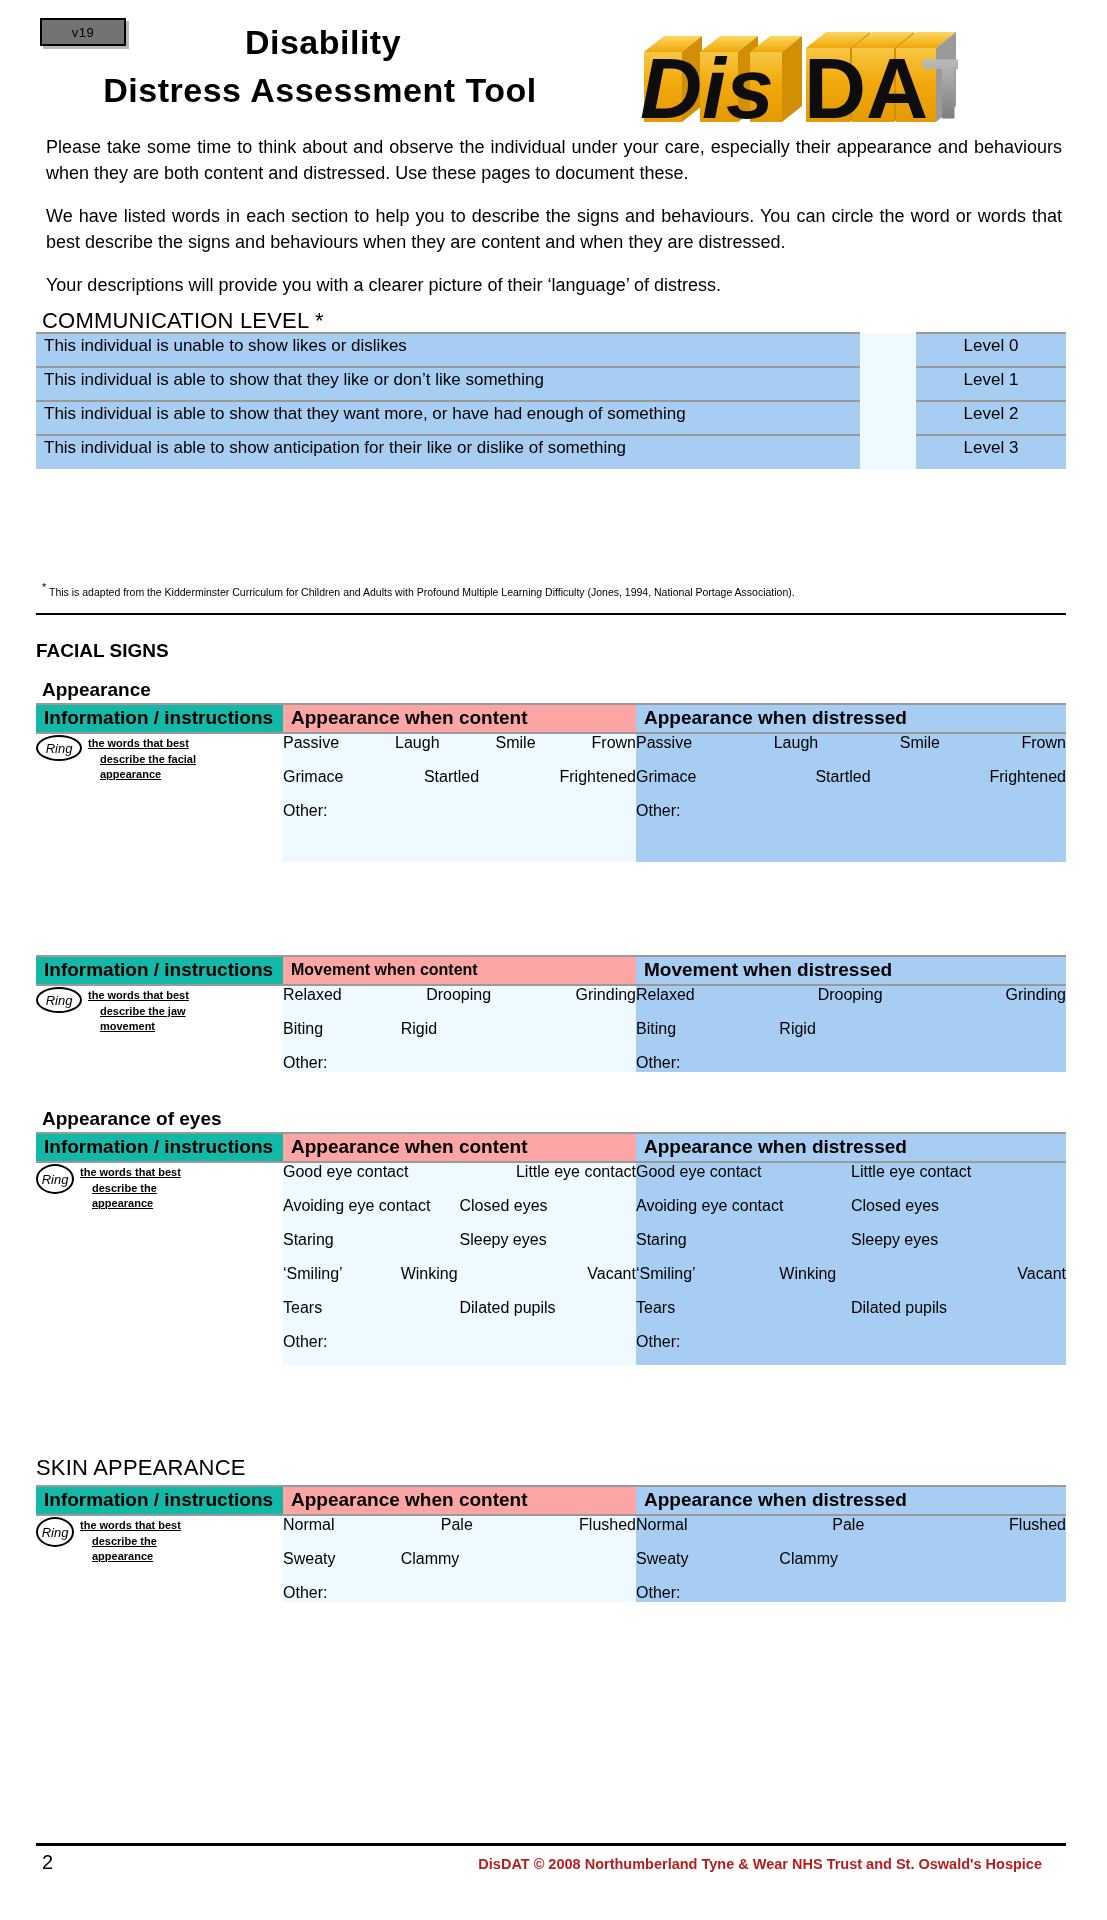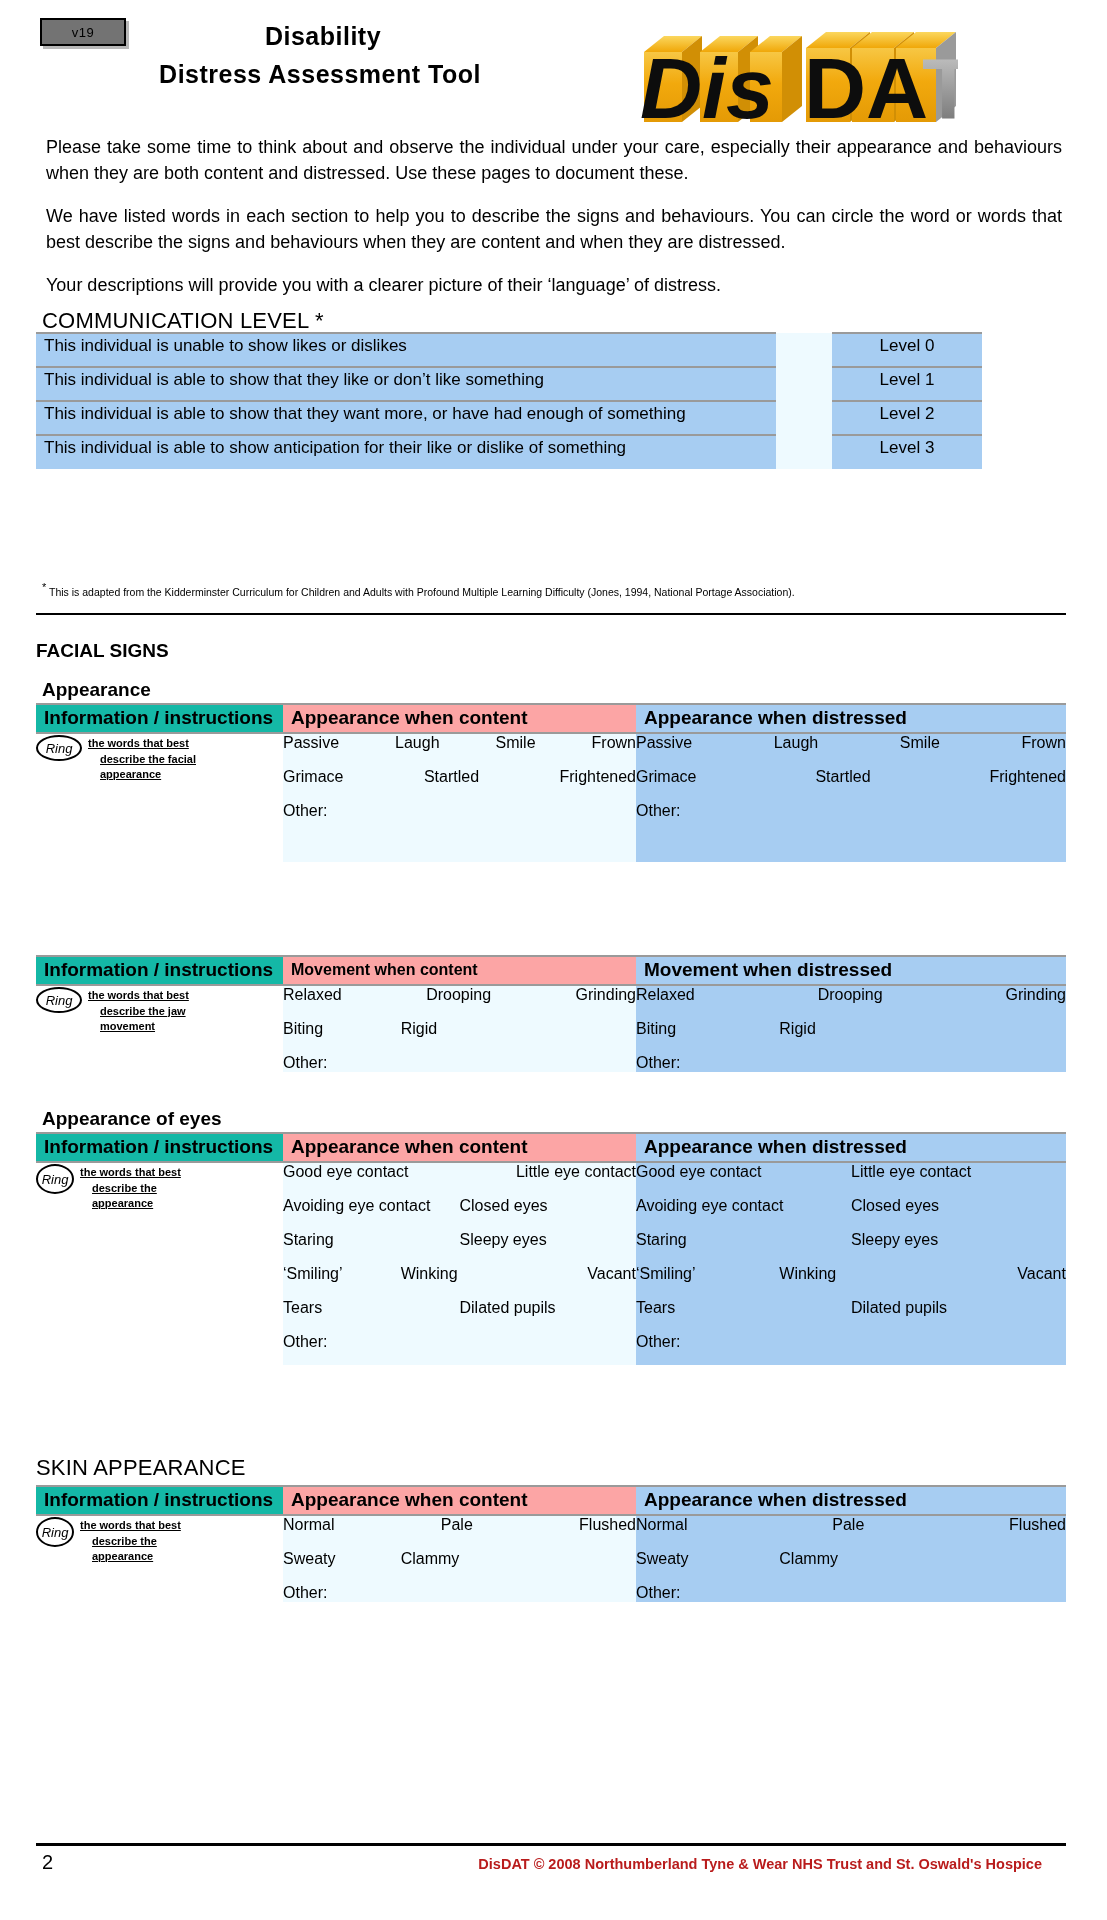--- a/index.html
+++ b/index.html
@@ -33,21 +33,21 @@
     letter-spacing: .5px;
   }
   .title-block {
     position: absolute;
     left: 60px; top: 22px;
     width: 520px;
     text-align: center;
   }
   .title-line {
     font-weight: bold;
-    font-size: 25px;
+    font-size: 34px;
     letter-spacing: .5px;
     line-height: 1.18;
     white-space: nowrap;
   }
   .title-line.l1 { margin-left: 6px; }
   .title-line.l2 { margin-top: 8px; margin-left: 0; }
 
   
   .logo {
     position: absolute;
@@ -83,21 +83,21 @@
     margin: 0;
   }
 
   
   #comm-heading {
     position: absolute; left: 42px; top: 308px;
   }
   .comm-table {
     position: absolute;
     left: 36px; top: 332px;
-    width: 946px;
+    width: 1030px;
     border-collapse: collapse;
     table-layout: fixed;
   }
   .comm-table td {
     padding: 0;
     vertical-align: middle;
   }
   .comm-row-main td { height: 25px; }
   .comm-row-gap td { height: 9px; }
   .c-stmt {
@@ -192,20 +192,21 @@
   }
   .instr-text .l { display: block; }
   .instr-text .i1 { margin-left: 0; }
   .instr-text .i2 { margin-left: 12px; }
 
   .wordrow {
     display: flex;
     font-size: 16px;
     margin-bottom: 16px;
     white-space: nowrap;
+    justify-content: center;
   }
   .wordrow:last-child { margin-bottom: 0; }
   .wordrow.spread { justify-content: space-between; }
   .wordrow .w { display: block; }
   .wordrow.cols3 .w { width: 33.33%; }
   .wordrow.cols3 .w:nth-child(2) { text-align: center; }
   .wordrow.cols3 .w:nth-child(3) { text-align: right; }
   .wordrow.cols2 .w { width: 50%; }
   .wordrow.cols2 .w:nth-child(2) { text-align: left; }
 

